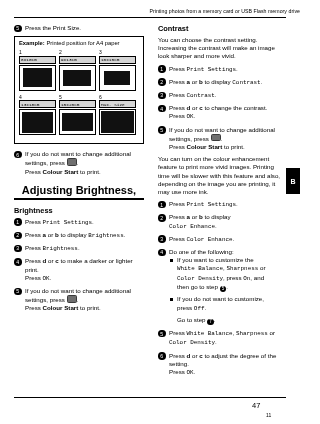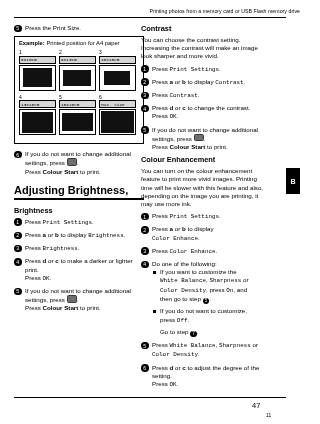--- a/index.html
+++ b/index.html
@@ -37,21 +37,21 @@
   .pg-rule{
     position:absolute;left:14px;bottom:26px;width:272px;height:0.6px;background:#000;
   }
   .pg-sub{
     position:absolute;left:266px;bottom:6px;font-size:5px;color:#000;
   }
 
   
   .col{position:absolute;top:24px;width:130px;}
   .colL{left:14px;}
-  .colR{left:141px;}
+  .colR{left:158px;}
 
   
   .step{
     position:relative;padding-left:11px;margin-bottom:4px;
     font-size:6.2px;line-height:8.2px;
   }
   .step .num{
     position:absolute;left:0;top:0.6px;
     width:7.6px;height:7.6px;border-radius:50%;
     background:#000;color:#fff;font-size:5.2px;
@@ -92,21 +92,21 @@
   .p1 .inner{left:2.5px;top:2.5px;right:2.5px;bottom:2.5px;}
   .p2 .inner{left:3.5px;top:4px;right:3.5px;bottom:4px;}
   .p3 .inner{left:4.5px;top:5px;right:4.5px;bottom:5px;}
   .p4 .inner{left:1.5px;top:1.5px;right:1.5px;bottom:1.5px;}
   .p5 .inner{left:2px;top:3px;right:2px;bottom:3px;}
   .p6 .inner{left:0.8px;top:0.8px;right:0.8px;bottom:0.8px;}
 
   
   .sect{
     font-size:11px;font-weight:bold;line-height:12.5px;
-    margin-top:8px;margin-bottom:2px;
+    margin-top:8px;margin-bottom:2px;text-align:center;
   }
   .sect-rule{height:1.4px;background:#000;margin-bottom:6px;}
   .sub{
     font-size:7.4px;font-weight:bold;margin-top:4px;margin-bottom:3px;
   }
   .para{font-size:6.2px;line-height:8.2px;margin-bottom:4px;}
   .bullet{position:relative;padding-left:8px;font-size:6.2px;line-height:8.2px;margin-bottom:3px;}
   .bullet:before{
     content:"";position:absolute;left:0.5px;top:2.6px;
     width:3.2px;height:3.2px;background:#000;
@@ -256,21 +256,20 @@
       <span>Press </span><span class="mono">OK</span><span>.</span>
     </div>
 
     <div class="step">
       <span class="num">5</span>
       <span>If you do not want to change additional</span><br>
       <span>settings, press </span><span class="keyicon"></span><span>.</span><br>
       <span>Press </span><span class="b">Colour Start</span><span> to print.</span>
     </div>
 
-    <div class="sub">Colour Enhancement</div>
 
     <div class="para">
       <span>You can turn on the colour enhancement</span><br>
       <span>feature to print more vivid images. Printing</span><br>
       <span>time will be slower with this feature and also,</span><br>
       <span>depending on the image you are printing, it</span><br>
       <span>may use more ink.</span>
     </div>
 
     <div class="step">

